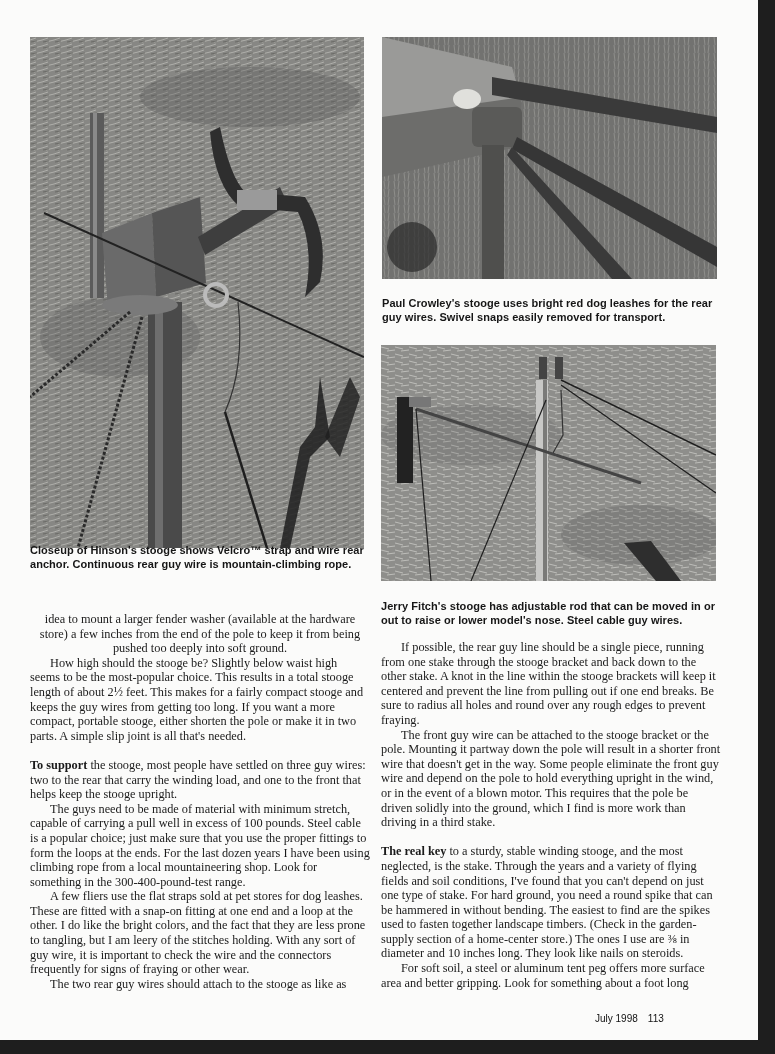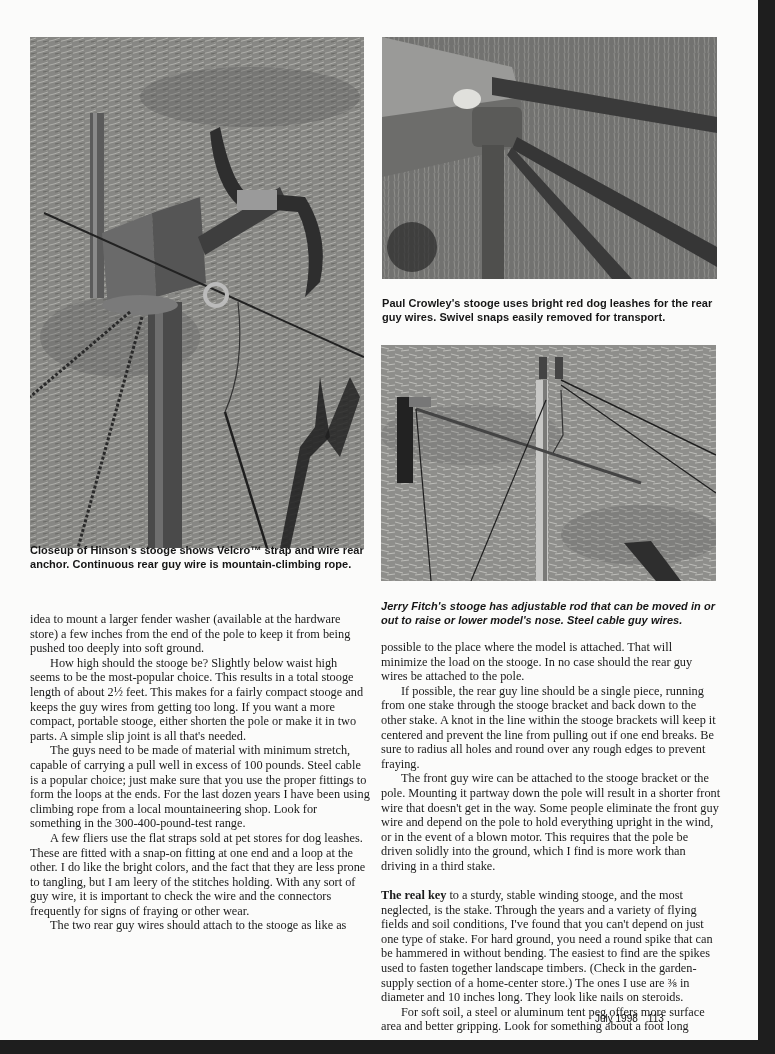--- a/index.html
+++ b/index.html
@@ -19,21 +19,21 @@
   .caption {
     position: absolute;
     font-family: "Liberation Sans", sans-serif;
     font-weight: bold; font-size: 11px; line-height: 13.5px; color: #161616;
     letter-spacing: 0.05px;
   }
   .col {
     position: absolute; font-size: 12.3px; line-height: 14.6px; color: #1a1a1a;
   }
   .col p { margin: 0; text-indent: 20px; }
-  .col p.noindent { text-indent: 0; }
+  .col p.noindent { text-indent: 0; text-align: center; }
   .col p.section { margin-top: 14.6px; text-indent: 0; }
   .col b { font-weight: bold; }
   .footer {
     position: absolute; left: 595px; top: 1013px;
     font-family: "Liberation Sans", sans-serif; font-size: 10px; color: #111;
   }
   .footer .pg { margin-left: 10px; }
 </style>
 </head>
 <body>
@@ -137,32 +137,32 @@
       <line x1="180" y1="35" x2="335" y2="110" stroke="#1e1e1e" stroke-width="1.4"></line>
       <line x1="180" y1="40" x2="335" y2="148" stroke="#1e1e1e" stroke-width="1.4"></line>
       <polyline points="180,45 182,90 172,108" fill="none" stroke="#333" stroke-width="1.2"></polyline>
 
       <polygon points="243,198 270,196 300,236 275,236" fill="#2e2e2e"></polygon>
     </svg>
   </div>
 
   <div class="caption" style="left:30px; top:544px; width:340px;">Closeup of Hinson's stooge shows Velcro™ strap and wire rear anchor. Continuous rear guy wire is mountain-climbing rope.</div>
   <div class="caption" style="left:382px; top:297px; width:338px;">Paul Crowley's stooge uses bright red dog leashes for the rear guy wires. Swivel snaps easily removed for transport.</div>
-  <div class="caption" style="left:381px; top:600px; width:340px;font-style:italic;">Jerry Fitch's stooge has adjustable rod that can be moved in or out to raise or lower model's nose. Steel cable guy wires.</div>
+  <div class="caption" style="left:381px; top:600px; width:340px;">Jerry Fitch's stooge has adjustable rod that can be moved in or out to raise or lower model's nose. Steel cable guy wires.</div>
 
   <div class="col" style="left:30px; top:612px; width:340px;">
     <p class="noindent">idea to mount a larger fender washer (available at the hardware store) a few inches from the end of the pole to keep it from being pushed too deeply into soft ground.</p>
     <p>How high should the stooge be? Slightly below waist high seems to be the most-popular choice. This results in a total stooge length of about 2½ feet. This makes for a fairly compact stooge and keeps the guy wires from getting too long. If you want a more compact, portable stooge, either shorten the pole or make it in two parts. A simple slip joint is all that's needed.</p>
+    <p class="section"><b>To support</b><span> the stooge, most people have settled on three guy wires: two to the rear that carry the winding load, and one to the front that helps keep the stooge upright.</span></p>
     <p>The guys need to be made of material with minimum stretch, capable of carrying a pull well in excess of 100 pounds. Steel cable is a popular choice; just make sure that you use the proper fittings to form the loops at the ends. For the last dozen years I have been using climbing rope from a local mountaineering shop. Look for something in the 300-400-pound-test range.</p>
     <p>A few fliers use the flat straps sold at pet stores for dog leashes. These are fitted with a snap-on fitting at one end and a loop at the other. I do like the bright colors, and the fact that they are less prone to tangling, but I am leery of the stitches holding. With any sort of guy wire, it is important to check the wire and the connectors frequently for signs of fraying or other wear.</p>
     <p>The two rear guy wires should attach to the stooge as like as</p>
   </div>
 
   <div class="col" style="left:381px; top:640px; width:340px;">
-    <p class="noindent">possible to the place where the model is attached. That will minimize the load on the stooge. In no case should the rear guy wires be attached to the pole.</p>
     <p>If possible, the rear guy line should be a single piece, running from one stake through the stooge bracket and back down to the other stake. A knot in the line within the stooge brackets will keep it centered and prevent the line from pulling out if one end breaks. Be sure to radius all holes and round over any rough edges to prevent fraying.</p>
     <p>The front guy wire can be attached to the stooge bracket or the pole. Mounting it partway down the pole will result in a shorter front wire that doesn't get in the way. Some people eliminate the front guy wire and depend on the pole to hold everything upright in the wind, or in the event of a blown motor. This requires that the pole be driven solidly into the ground, which I find is more work than driving in a third stake.</p>
     <p class="section"><b>The real key</b><span> to a sturdy, stable winding stooge, and the most neglected, is the stake. Through the years and a variety of flying fields and soil conditions, I've found that you can't depend on just one type of stake. For hard ground, you need a round spike that can be hammered in without bending. The easiest to find are the spikes used to fasten together landscape timbers. (Check in the garden-supply section of a home-center store.) The ones I use are ⅜ in diameter and 10 inches long. They look like nails on steroids.</span></p>
     <p>For soft soil, a steel or aluminum tent peg offers more surface area and better gripping. Look for something about a foot long</p>
   </div>
 
   <div class="footer">
     <span>July 1998</span><span class="pg">113</span>
   </div>
 </div>

